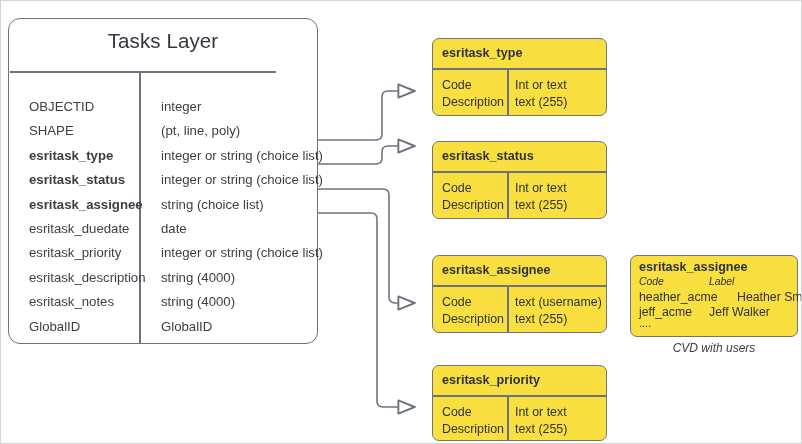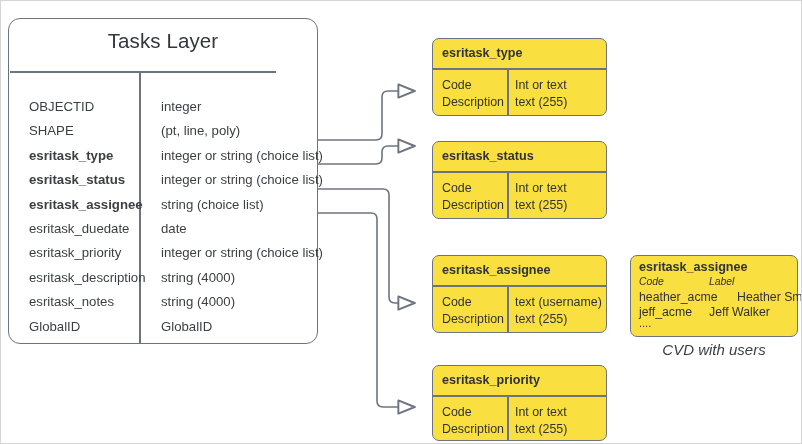--- a/index.html
+++ b/index.html
@@ -168,21 +168,21 @@
     white-space: nowrap;
   }
   .cvd-col-code  { left: 8px; }
   .cvd-col-label { left: 78px; }
   .cvd-caption {
     position: absolute;
     left: 629px;
     top: 340px;
     width: 168px;
     text-align: center;
-    font-size: 15px;
+    font-size: 12px;
     font-style: italic;
     color: #3b3f44;
   }
 </style>
 </head>
 <body>
 
 <div id="canvas">
 
   <svg id="connector-layer" viewBox="0 0 802 444" xmlns="http://www.w3.org/2000/svg">

